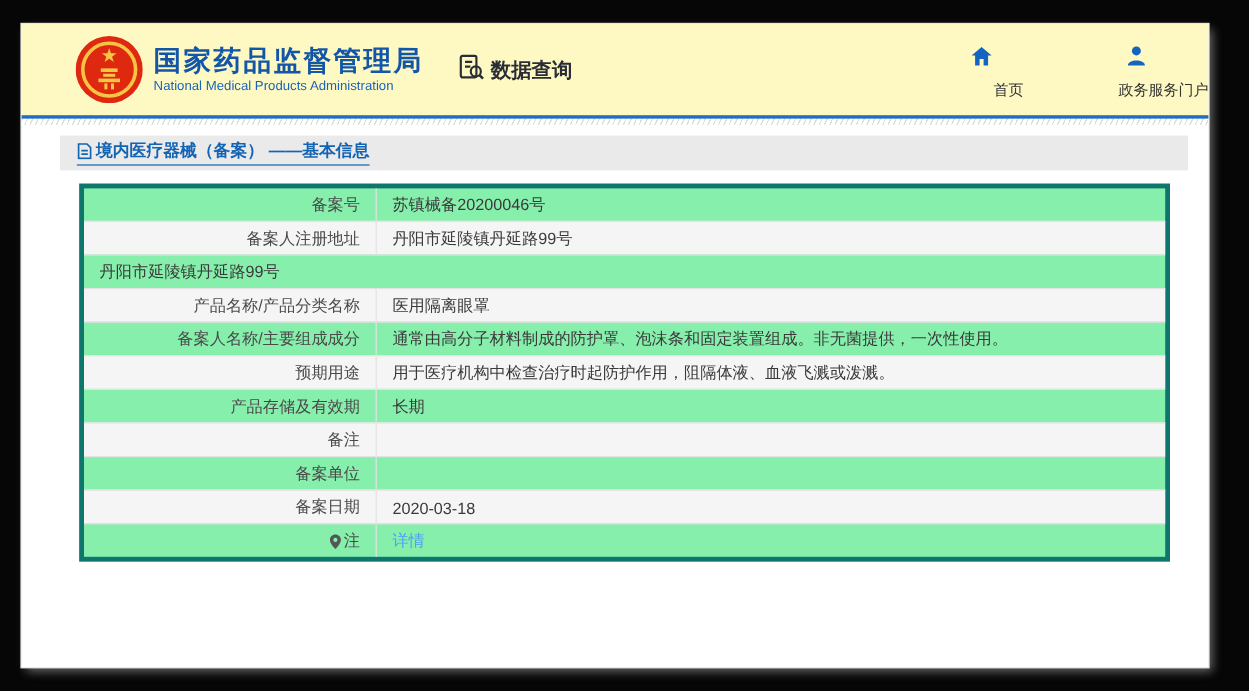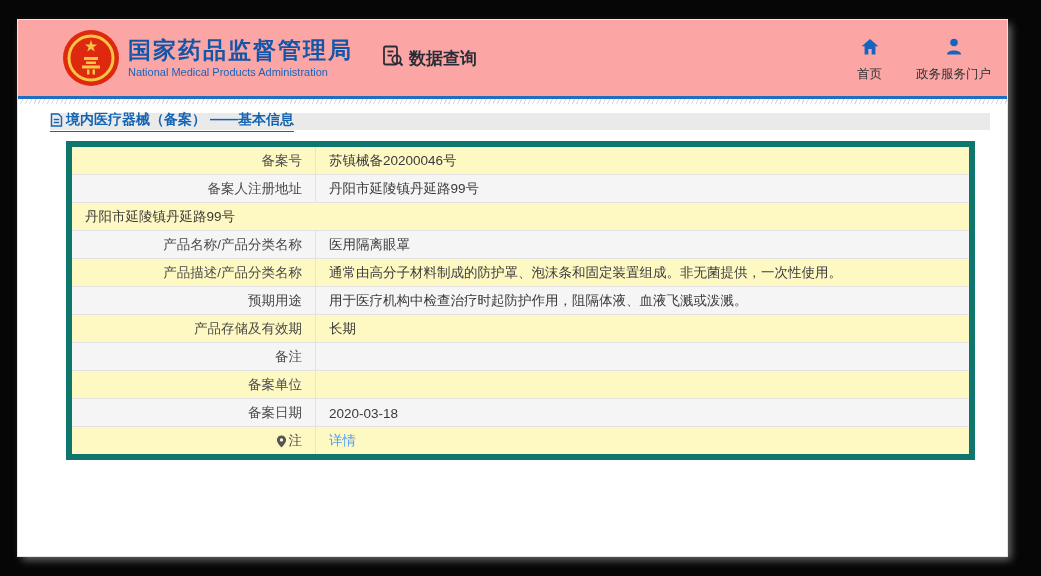--- a/index.html
+++ b/index.html
@@ -9,56 +9,56 @@
     font-family:"Liberation Sans","DejaVu Sans",sans-serif;
     position:relative; overflow:hidden;
   }
   .page {
     position:absolute; left:18px; top:20px; width:989px; height:536px;
     background:#ffffff;
     box-shadow:0 0 0 1px #e6e6e6, 4px 4px 8px rgba(190,190,190,.55);
   }
   
   .header {
-    height:76px; display:flex; align-items:center; background:#fca5a5;
-    padding-left:45px; padding-right:16px;
+    height:76px; display:flex; align-items:center; background:#fef9c3;
+    padding-left:45px; 
   }
   .logo { display:flex; align-items:center; cursor:pointer; }
   .emblem { width:56px; height:56px; flex:0 0 auto; }
   .logo-text { margin-left:9px; }
   .org-zh { color:#1356a8; font-size:23px; font-weight:bold; letter-spacing:2px; line-height:26px; }
   .org-en { color:#1a64b8; font-size:11px; line-height:14px; margin-top:2px; }
   .data-query { display:flex; align-items:center; margin-left:28px; cursor:pointer; }
   .data-query svg { width:24px; height:24px; }
   .dq-label { color:#2a2d35; font-size:17px; font-weight:bold; margin-left:4px; }
   .header-nav { margin-left:auto; display:flex; align-items:flex-start; gap:34px; padding-top:4px; }
   .nav-item { display:flex; flex-direction:column; align-items:center; cursor:pointer; }
   .nav-item svg { width:20px; height:20px; }
-  .nav-label { color:#333; font-size:12.5px; margin-top:5px; white-space:nowrap; }
+  .nav-label { color:#333; font-size:12.5px; margin-top:5px; white-space:nowrap;margin-left:45px; }
   
   .blue-line { height:3px; background:#1e6ec2; }
   .hatch {
     height:5px;
     background:repeating-linear-gradient(115deg,#dcdcdc 0,#dcdcdc 1px,#ffffff 1px,#ffffff 4px);
   }
   
   .title-bar {
-    margin:9px 17px 0 32px; height:17px; background:#eaeaea;
-    display:flex; align-items:center; 
+    margin:9px 17px 0 32px; height:29px; background:#eaeaea;
+    display:flex; align-items:center; padding-left:14px;
   }
   .title-inner {
     display:inline-flex; align-items:center; gap:3px;
     border-bottom:1px solid #1464b4; padding-bottom:2px;
   }
   .page-title { color:#1464b4; font-size:14px; font-weight:bold; }
   .doc-icon svg { width:13px; height:14px; display:block; }
   
   .info-table {
     margin:11px 0 0 48px; width:909px;
-    border:6px solid #0f766e; background:#fef9c3;
+    border:4px solid #0f766e; background:#86efac;
   }
   .row { display:flex; min-height:26px; }
   .row + .row { border-top:1px solid #e3e3e3; }
   .row:nth-child(even) { background:#f5f5f5; }
   .cell-label {
     width:244px; flex:0 0 auto; text-align:right; padding:5px 13px 4px 6px;
     color:#4a4a4a; font-size:13.5px; border-right:1px solid #e3e3e3;
     display:flex; justify-content:flex-end; align-items:center; gap:2px;
   }
   .cell-value {
@@ -153,21 +153,21 @@
       <div class="cell-value">丹阳市延陵镇丹延路99号</div>
     </div>
     <div class="row">
       <div class="cell-value">丹阳市延陵镇丹延路99号</div>
     </div>
     <div class="row">
       <div class="cell-label">产品名称/产品分类名称</div>
       <div class="cell-value">医用隔离眼罩</div>
     </div>
     <div class="row">
-      <div class="cell-label">产品描述/产品分类名称</div>
+      <div class="cell-label">备案人名称/主要组成成分</div>
       <div class="cell-value">通常由高分子材料制成的防护罩、泡沫条和固定装置组成。非无菌提供，一次性使用。</div>
     </div>
     <div class="row">
       <div class="cell-label">预期用途</div>
       <div class="cell-value">用于医疗机构中检查治疗时起防护作用，阻隔体液、血液飞溅或泼溅。</div>
     </div>
     <div class="row">
       <div class="cell-label">产品存储及有效期</div>
       <div class="cell-value">长期</div>
     </div>

